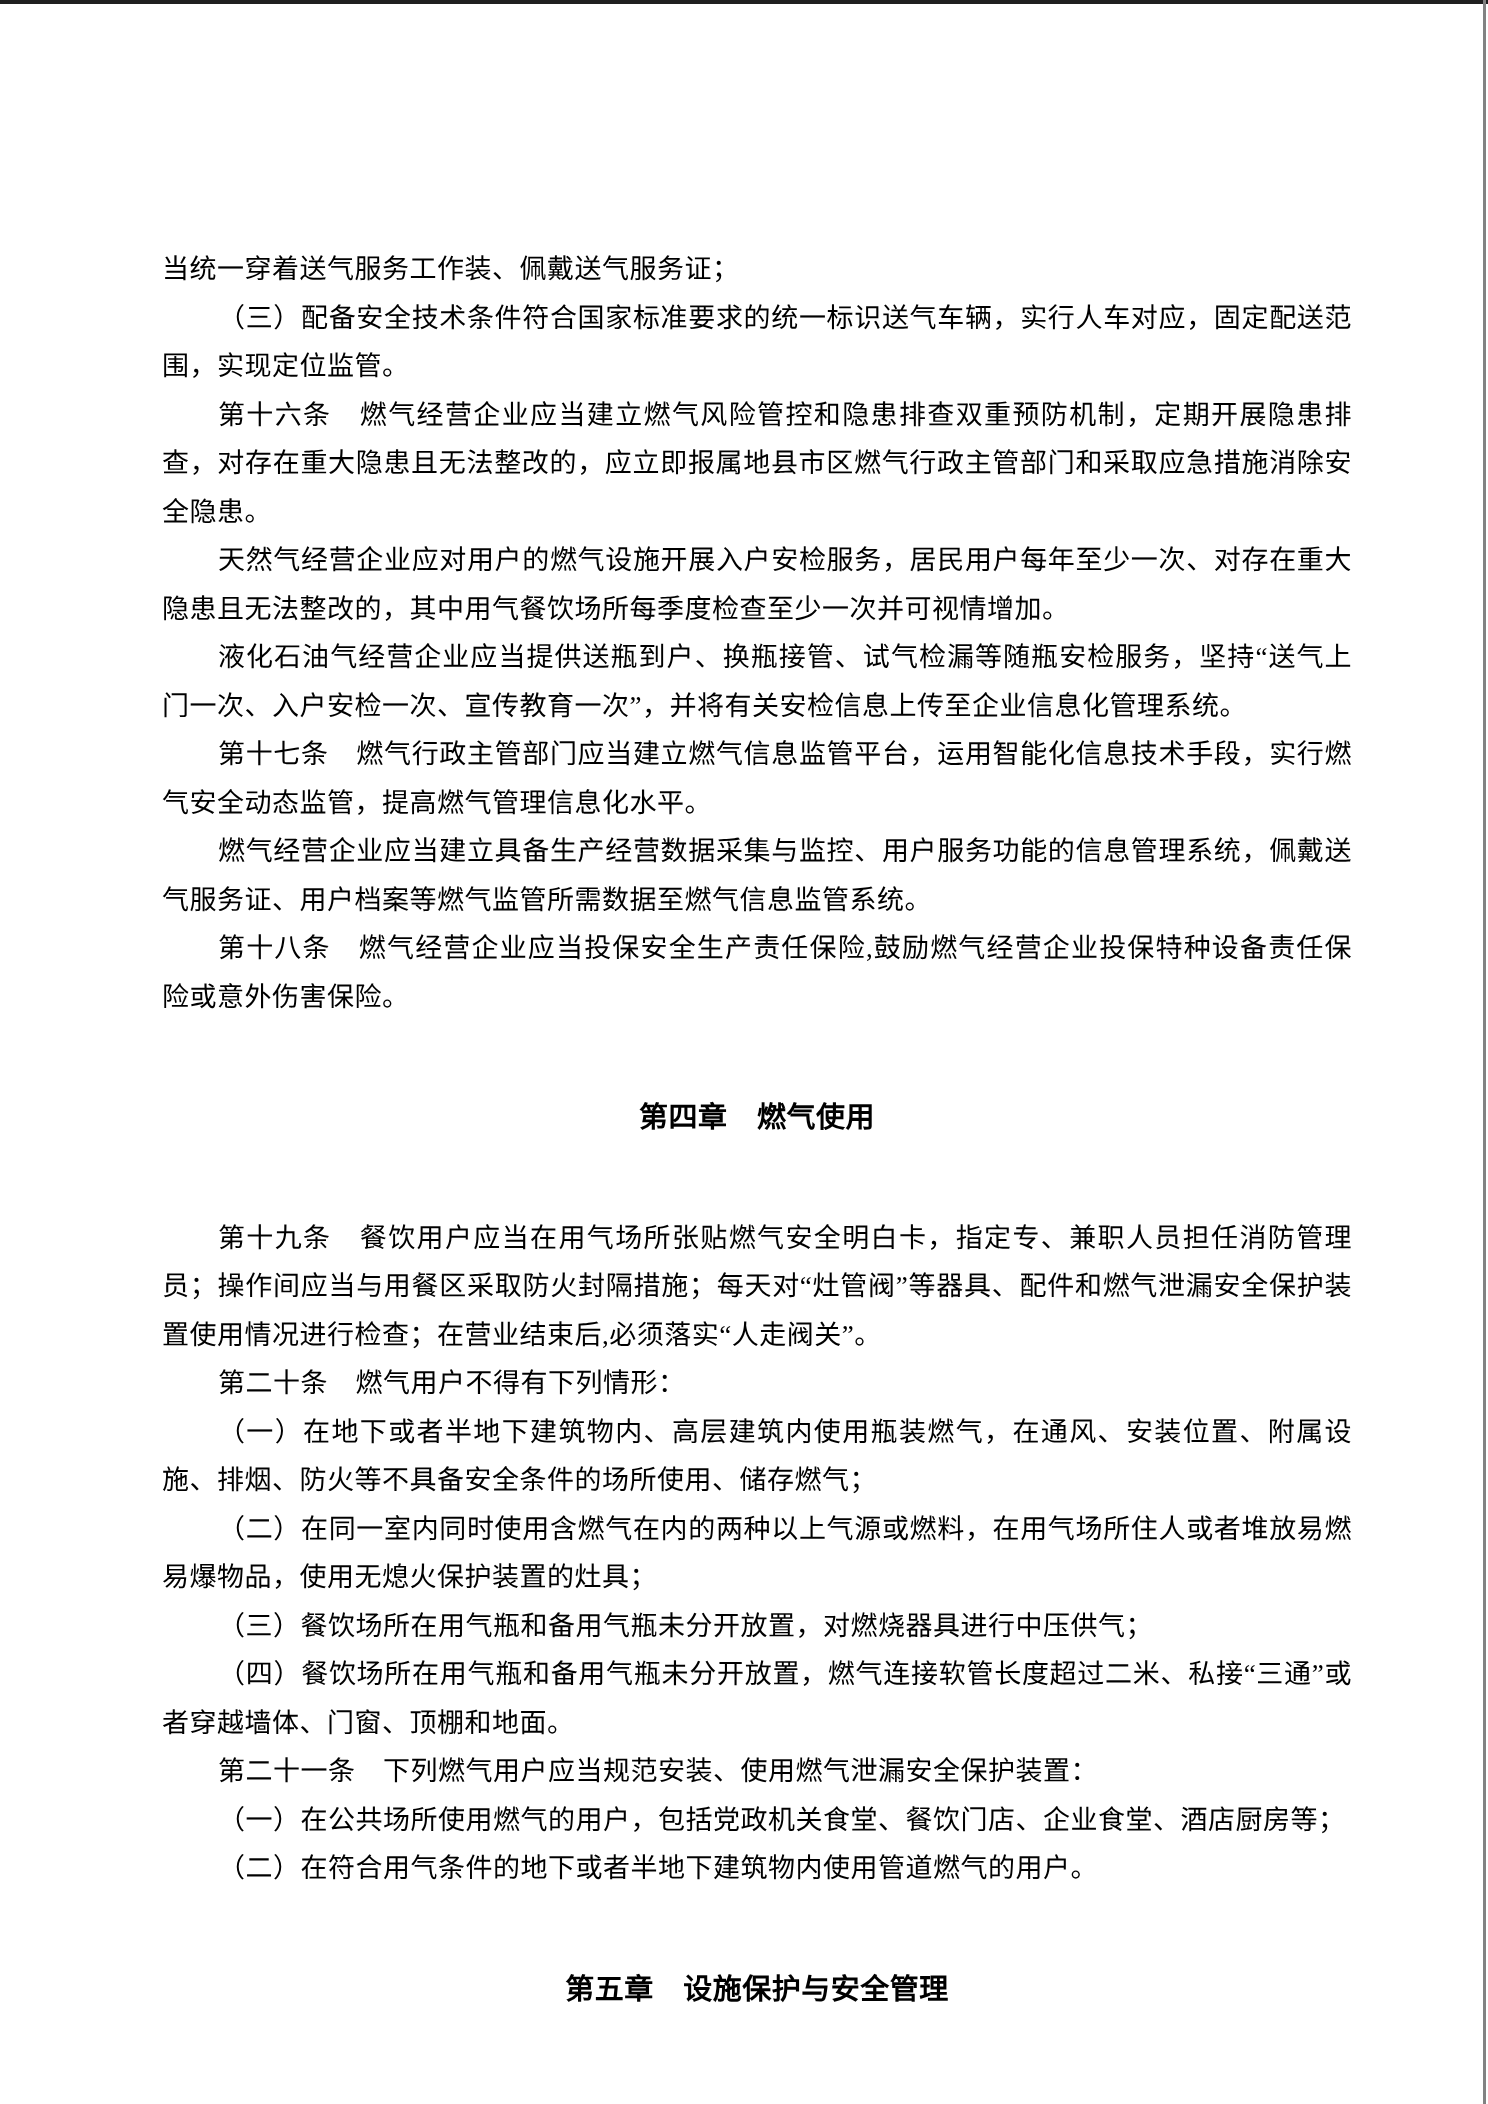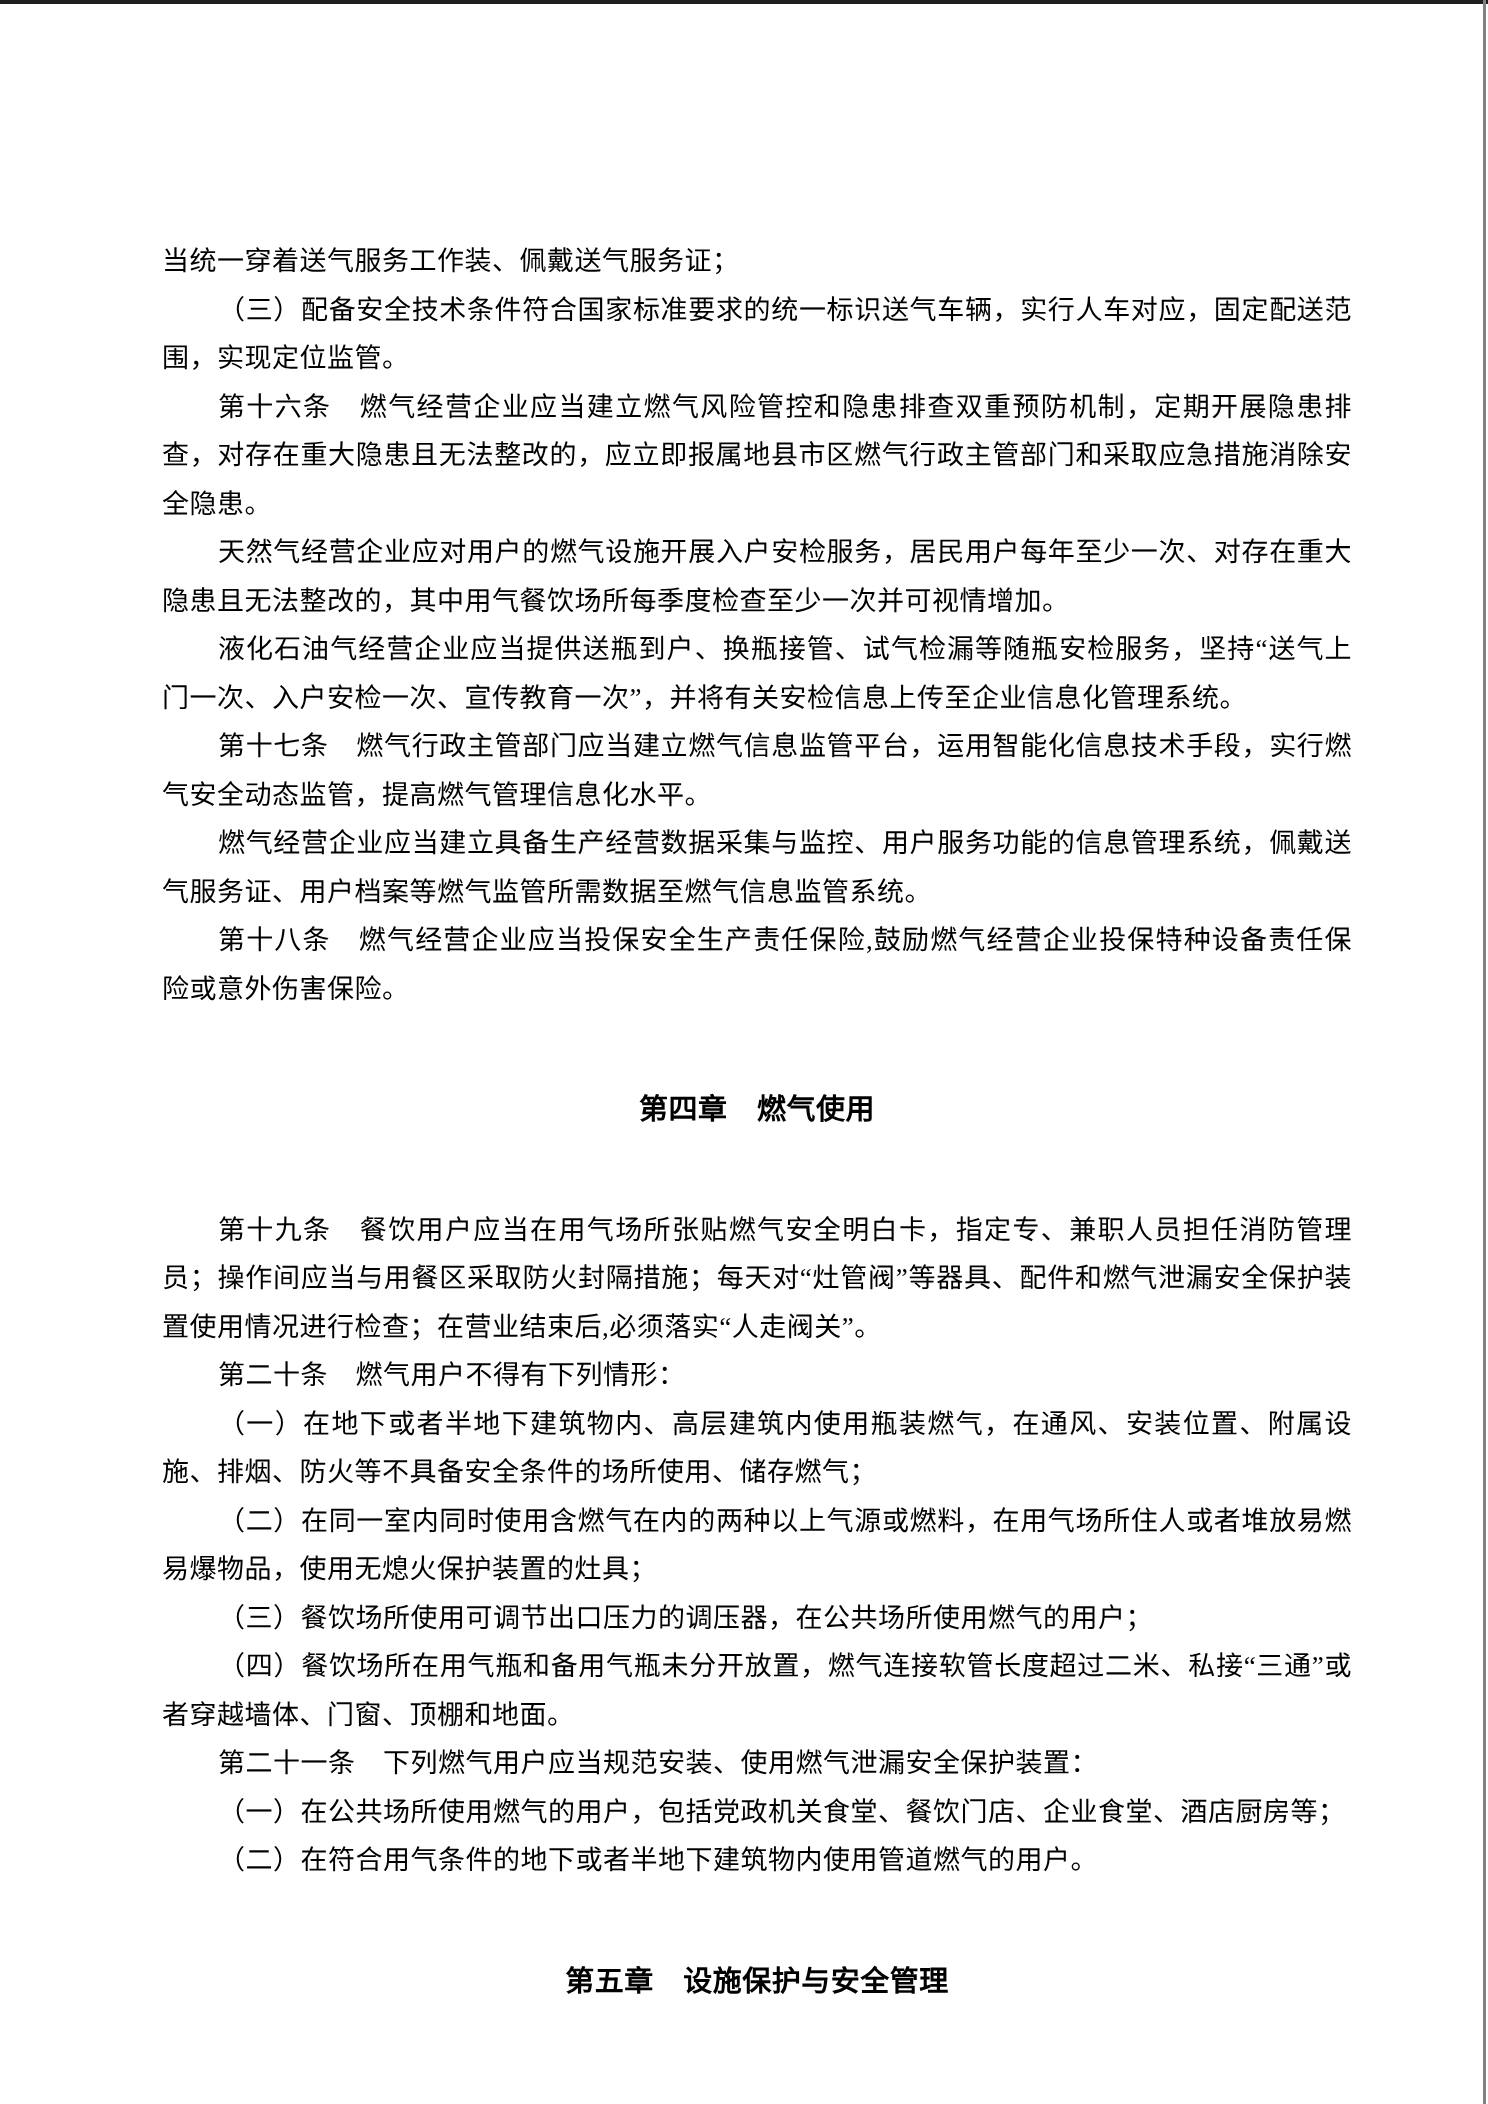--- a/index.html
+++ b/index.html
@@ -23,21 +23,21 @@
     background: #1f1f1f;
   }
   .page-right-edge {
     position: absolute;
     top: 0; right: 2px;
     width: 3px; height: 100%;
     background: #828282;
   }
   .doc-body {
     position: absolute;
-    top: 4px; left: 162px;
+    top: 12px; left: 162px;
     width: 1190px;
     padding-top: 233px;
     box-sizing: content-box;
   }
   .doc-body p {
     margin: 0;
     font-size: 27px;
     line-height: 48.5px;
     text-align: justify;
     letter-spacing: 0.5px;
@@ -70,20 +70,20 @@
       <p class="indent">天然气经营企业应对用户的燃气设施开展入户安检服务，居民用户每年至少一次、对存在重大隐患且无法整改的，其中用气餐饮场所每季度检查至少一次并可视情增加。</p>
       <p class="indent">液化石油气经营企业应当提供送瓶到户、换瓶接管、试气检漏等随瓶安检服务，坚持“送气上门一次、入户安检一次、宣传教育一次”，并将有关安检信息上传至企业信息化管理系统。</p>
       <p class="indent">第十七条　燃气行政主管部门应当建立燃气信息监管平台，运用智能化信息技术手段，实行燃气安全动态监管，提高燃气管理信息化水平。</p>
       <p class="indent">燃气经营企业应当建立具备生产经营数据采集与监控、用户服务功能的信息管理系统，佩戴送气服务证、用户档案等燃气监管所需数据至燃气信息监管系统。</p>
       <p class="indent">第十八条　燃气经营企业应当投保安全生产责任保险,鼓励燃气经营企业投保特种设备责任保险或意外伤害保险。</p>
       <p class="heading">第四章　燃气使用</p>
       <p class="indent">第十九条　餐饮用户应当在用气场所张贴燃气安全明白卡，指定专、兼职人员担任消防管理员；操作间应当与用餐区采取防火封隔措施；每天对“灶管阀”等器具、配件和燃气泄漏安全保护装置使用情况进行检查；在营业结束后,必须落实“人走阀关”。</p>
       <p class="indent">第二十条　燃气用户不得有下列情形：</p>
       <p class="indent">（一）在地下或者半地下建筑物内、高层建筑内使用瓶装燃气，在通风、安装位置、附属设施、排烟、防火等不具备安全条件的场所使用、储存燃气；</p>
       <p class="indent">（二）在同一室内同时使用含燃气在内的两种以上气源或燃料，在用气场所住人或者堆放易燃易爆物品，使用无熄火保护装置的灶具；</p>
-      <p class="indent">（三）餐饮场所使用可调节出口压力的调压器，在公共场所使用燃气的用户；</p>
+      <p class="indent">（三）餐饮场所在用气瓶和备用气瓶未分开放置，对燃烧器具进行中压供气；</p>
       <p class="indent">（四）餐饮场所在用气瓶和备用气瓶未分开放置，燃气连接软管长度超过二米、私接“三通”或者穿越墙体、门窗、顶棚和地面。</p>
       <p class="indent">第二十一条　下列燃气用户应当规范安装、使用燃气泄漏安全保护装置：</p>
       <p class="indent">（一）在公共场所使用燃气的用户，包括党政机关食堂、餐饮门店、企业食堂、酒店厨房等；</p>
       <p class="indent">（二）在符合用气条件的地下或者半地下建筑物内使用管道燃气的用户。</p>
       <p class="heading">第五章　设施保护与安全管理</p>
     </div>
 </div>
 
 </body></html>

